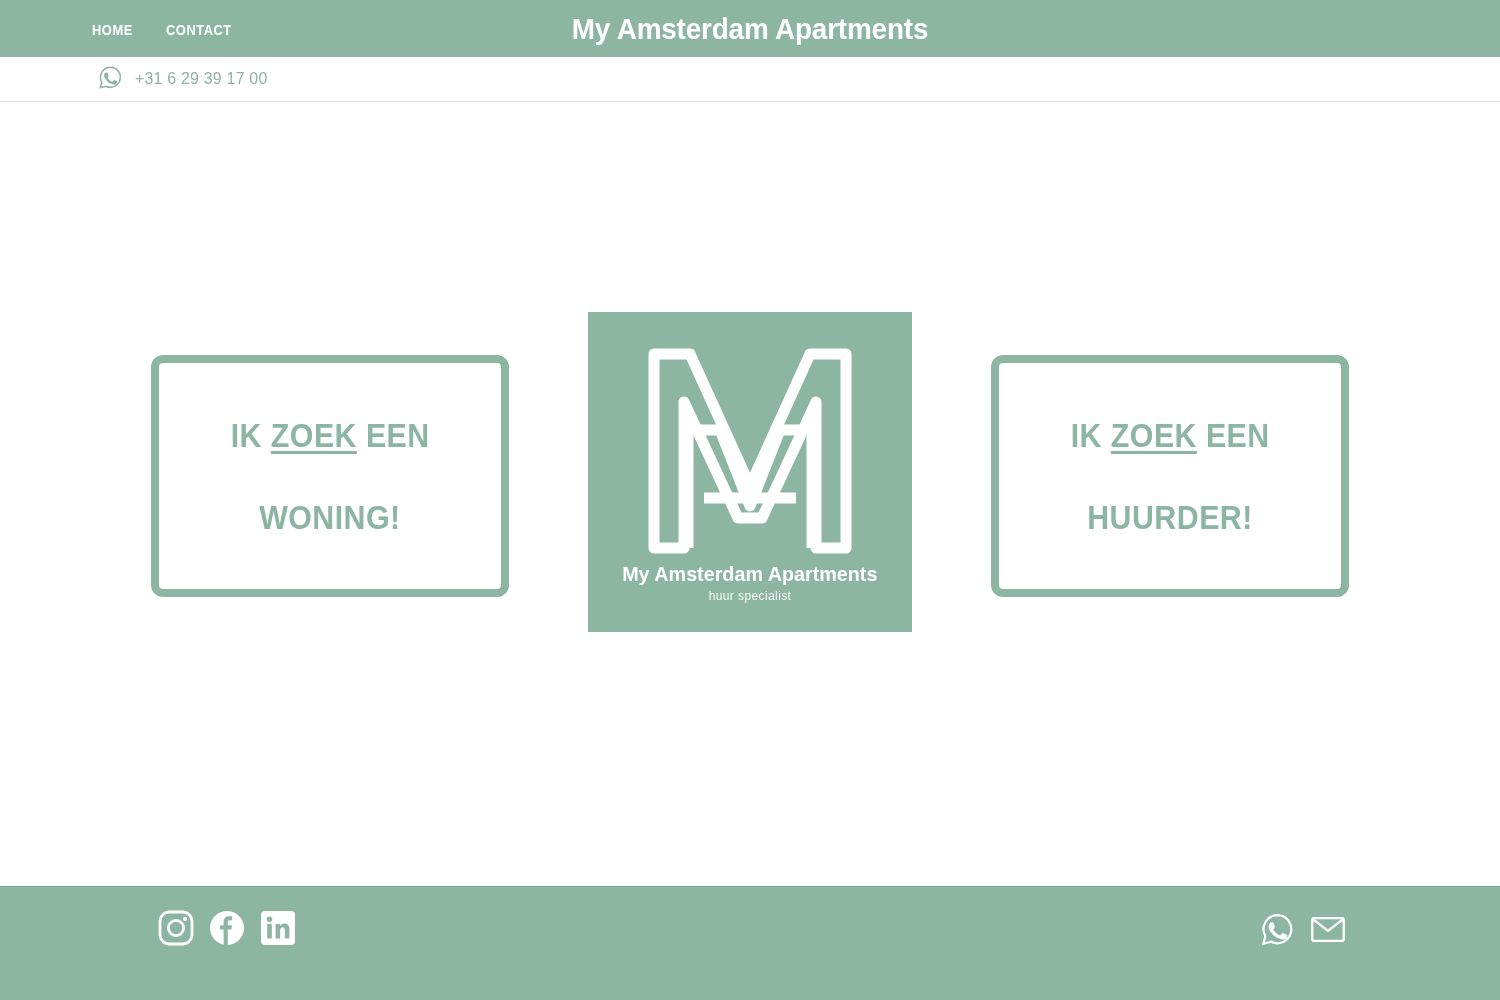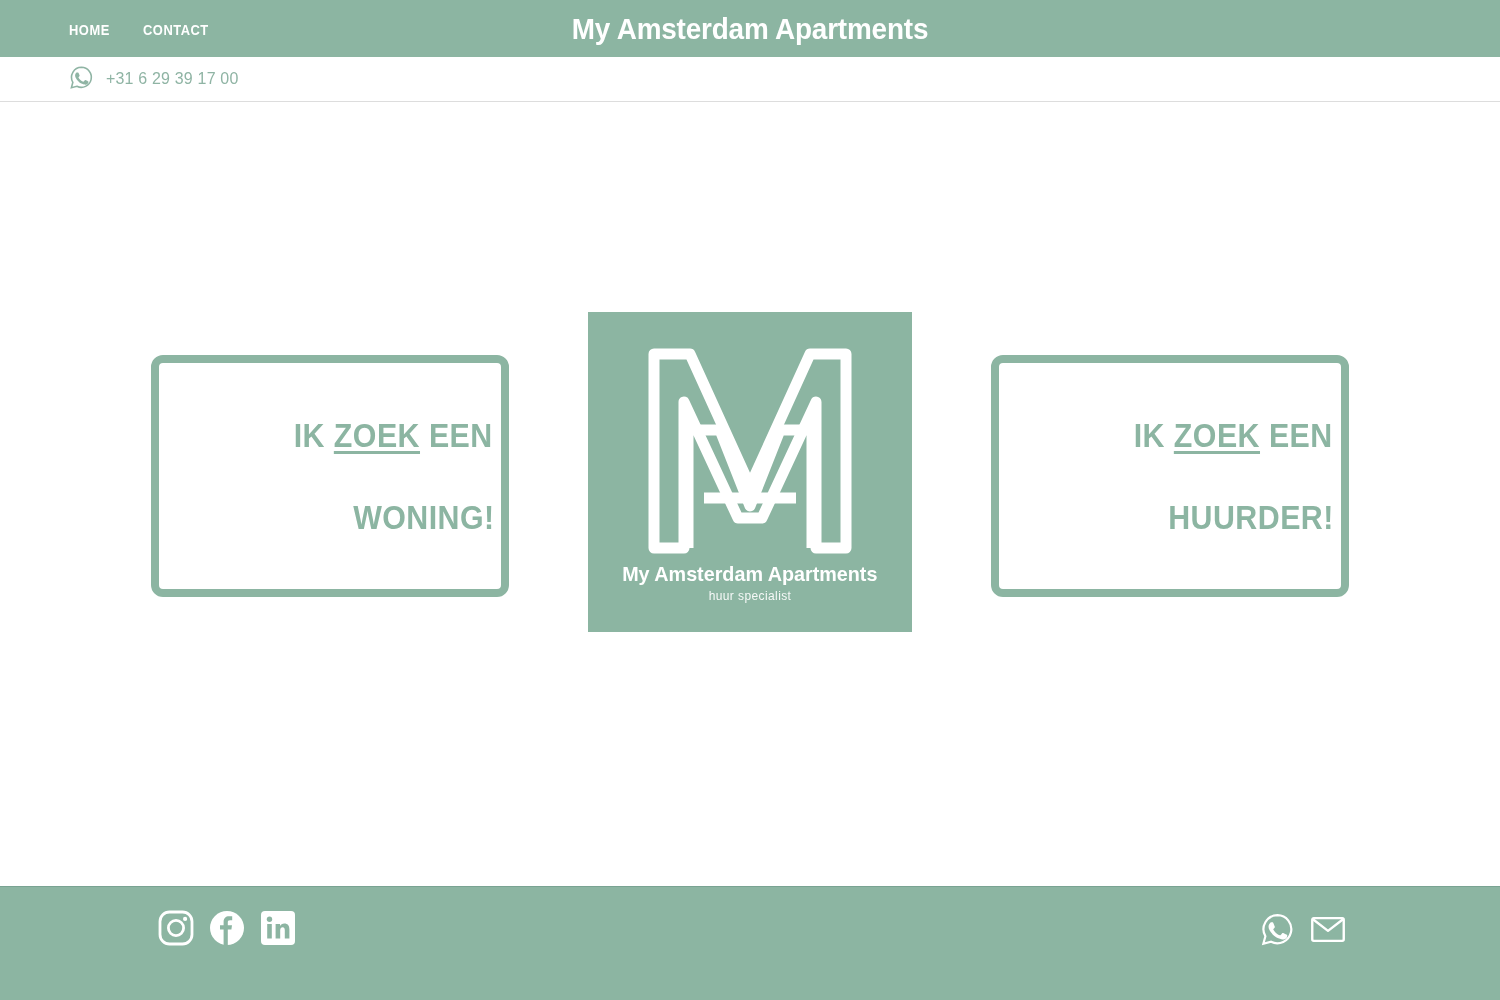--- a/index.html
+++ b/index.html
@@ -16,21 +16,21 @@
     height: 57px;
     background: #8CB5A2;
     display: flex;
     align-items: center;
     position: relative;
   }
   .nav {
     display: flex;
     align-items: center;
     gap: 27px;
-    margin-left: 69px;
+    margin-left: 92px;
     padding-top: 2px;
   }
   .nav-link {
     color: #ffffff;
     font-family: "Liberation Sans Narrow", "Liberation Sans", sans-serif;
     font-weight: bold;
     font-size: 15px;
     letter-spacing: 0.6px;
     text-decoration: none;
     transform: scaleX(0.86);
@@ -52,21 +52,21 @@
     white-space: nowrap;
   }
 
   
   .contactbar {
     height: 45px;
     background: #ffffff;
     border-bottom: 1px solid #dddddd;
     display: flex;
     align-items: center;
-    padding-left: 69px;
+    padding-left: 98px;
   }
   .contact-item {
     display: flex;
     align-items: center;
     gap: 12px;
     margin-right: 52px;
     cursor: pointer;
     text-decoration: none;
   }
   .contact-item .ctext {
@@ -90,21 +90,21 @@
   .cta {
     position: absolute;
     width: 358px;
     height: 242px;
     top: 253px;
     border: 8px solid #8CB5A2;
     border-radius: 12px;
     background: #ffffff;
     display: flex;
     flex-direction: column;
-    align-items: flex-end;
+    align-items: center;
     justify-content: center;
     cursor: pointer;
     text-decoration: none;
   }
   .cta-left  { left: 151px; }
   .cta-right { left: 991px; }
   .cta-line {
     color: #8CB5A2;
     font-family: "Liberation Sans Narrow", "Liberation Sans", sans-serif;
     font-weight: bold;

